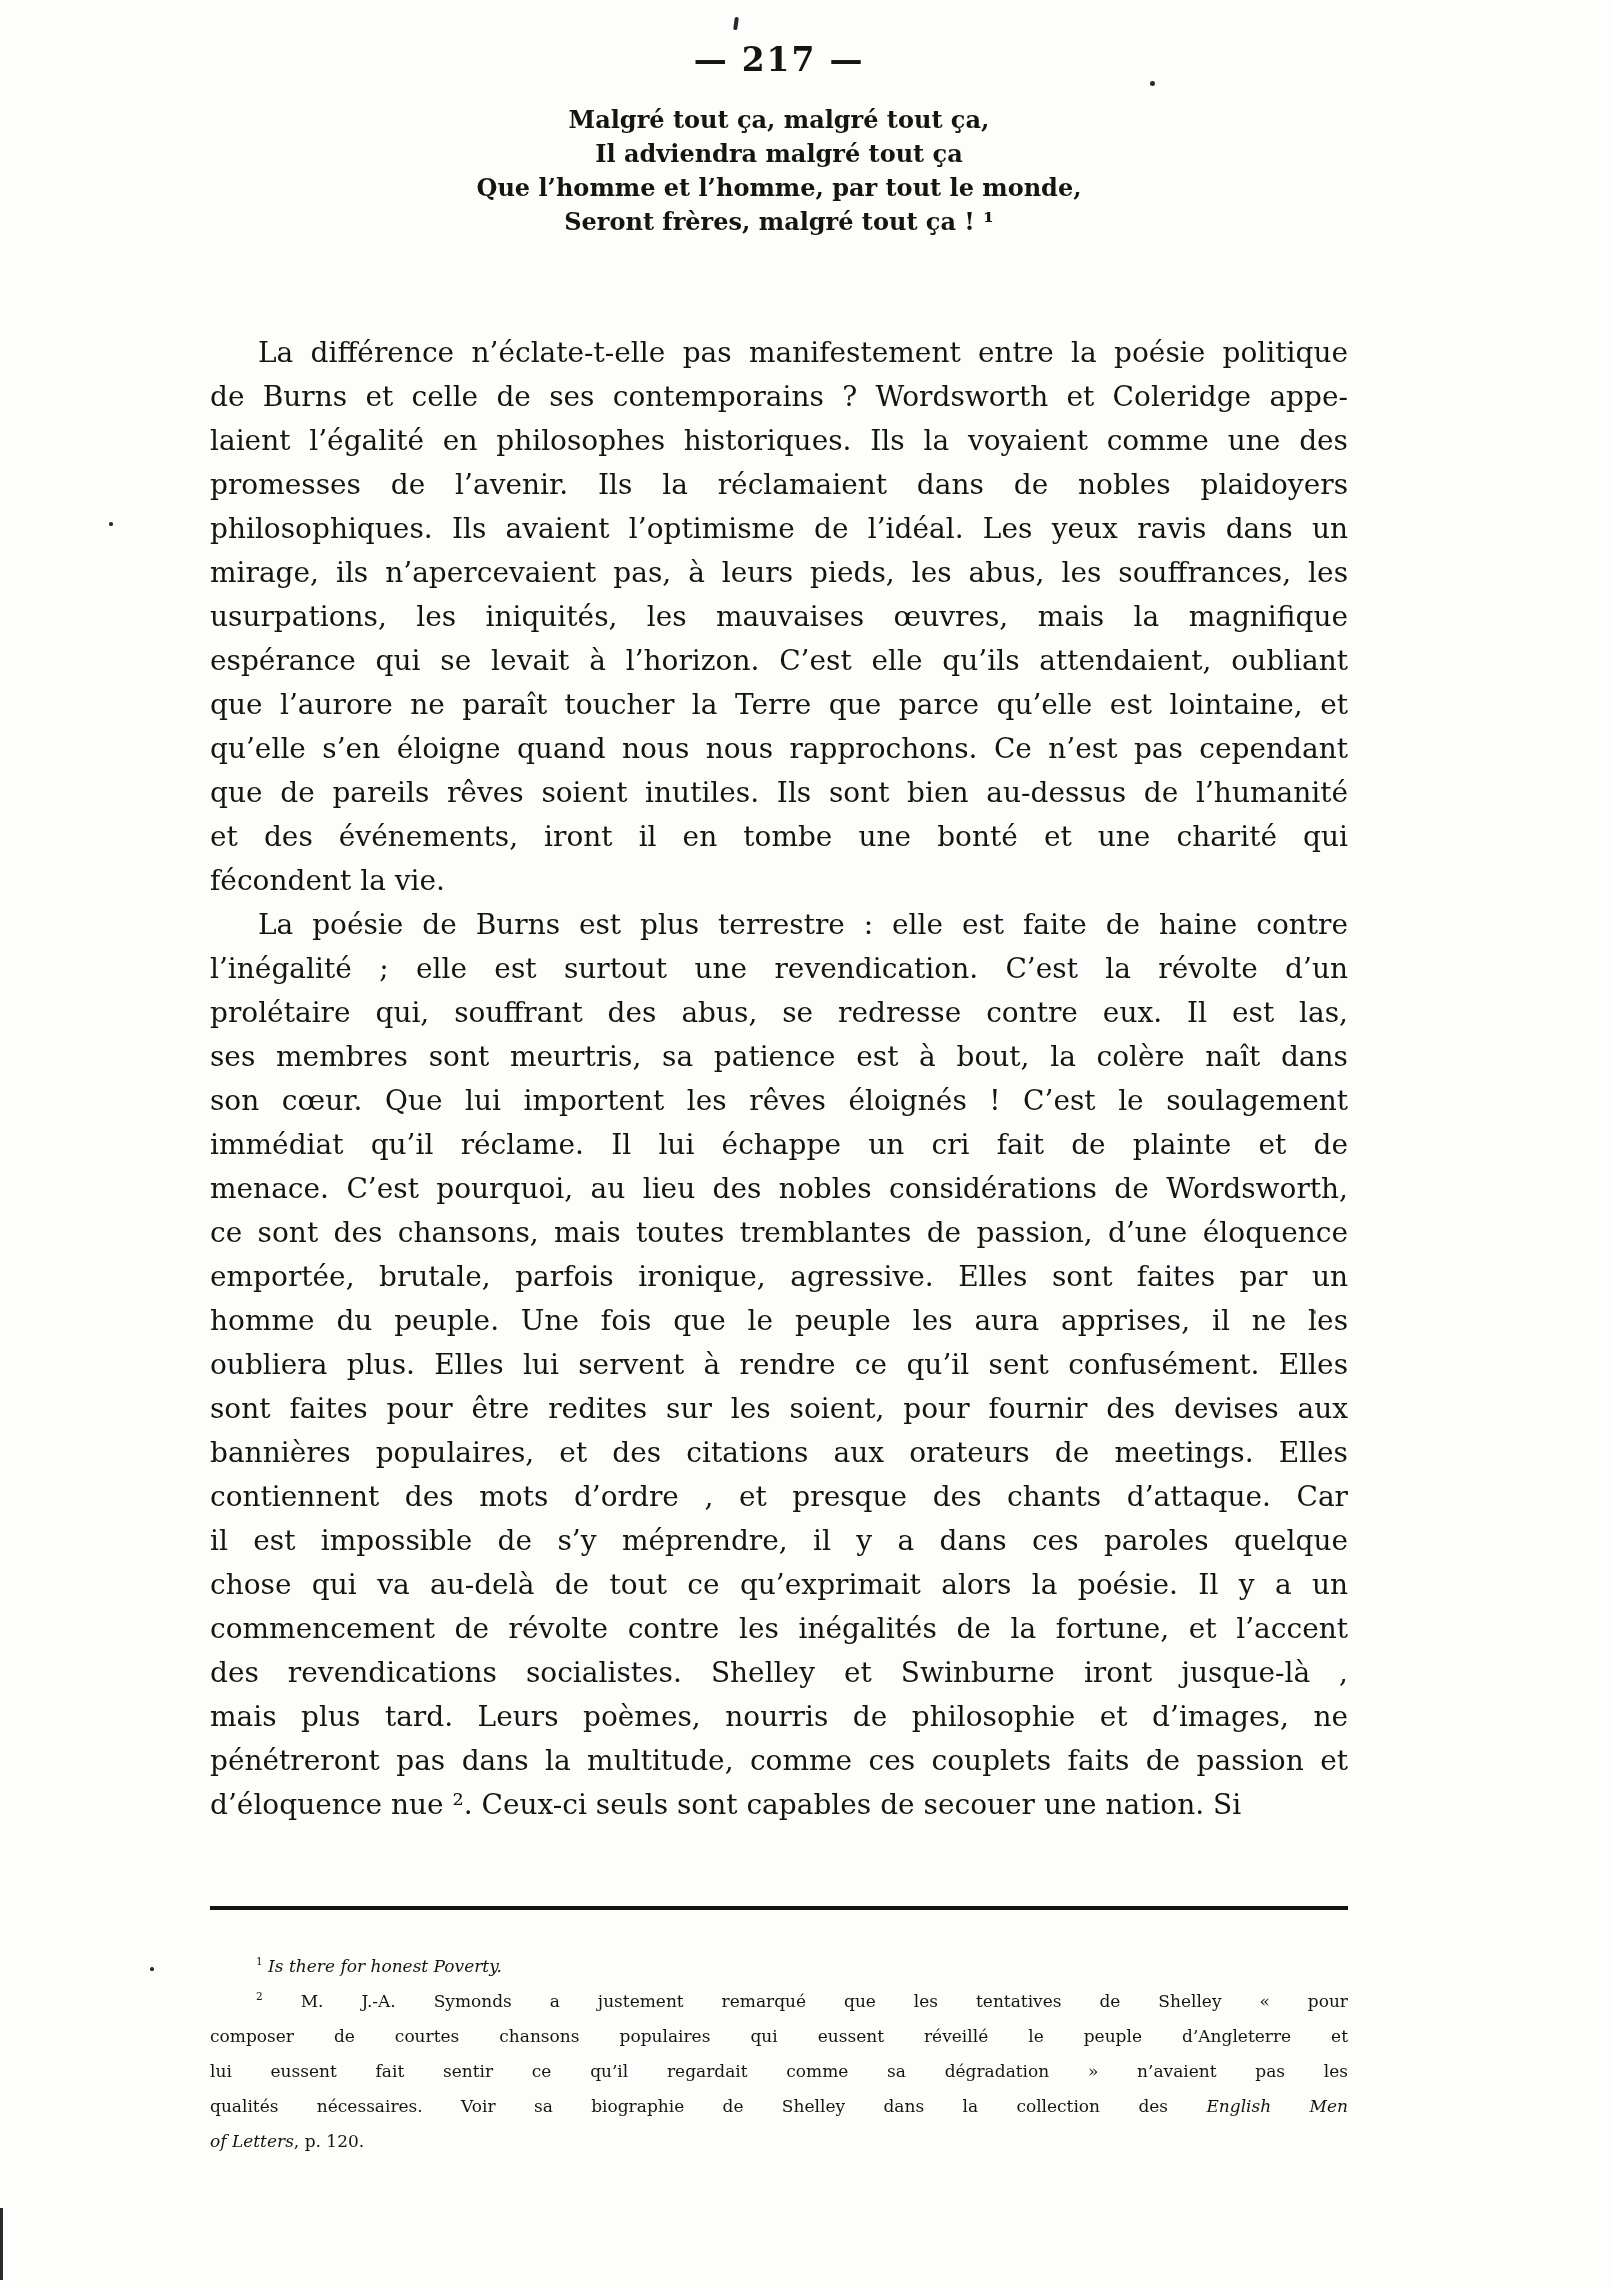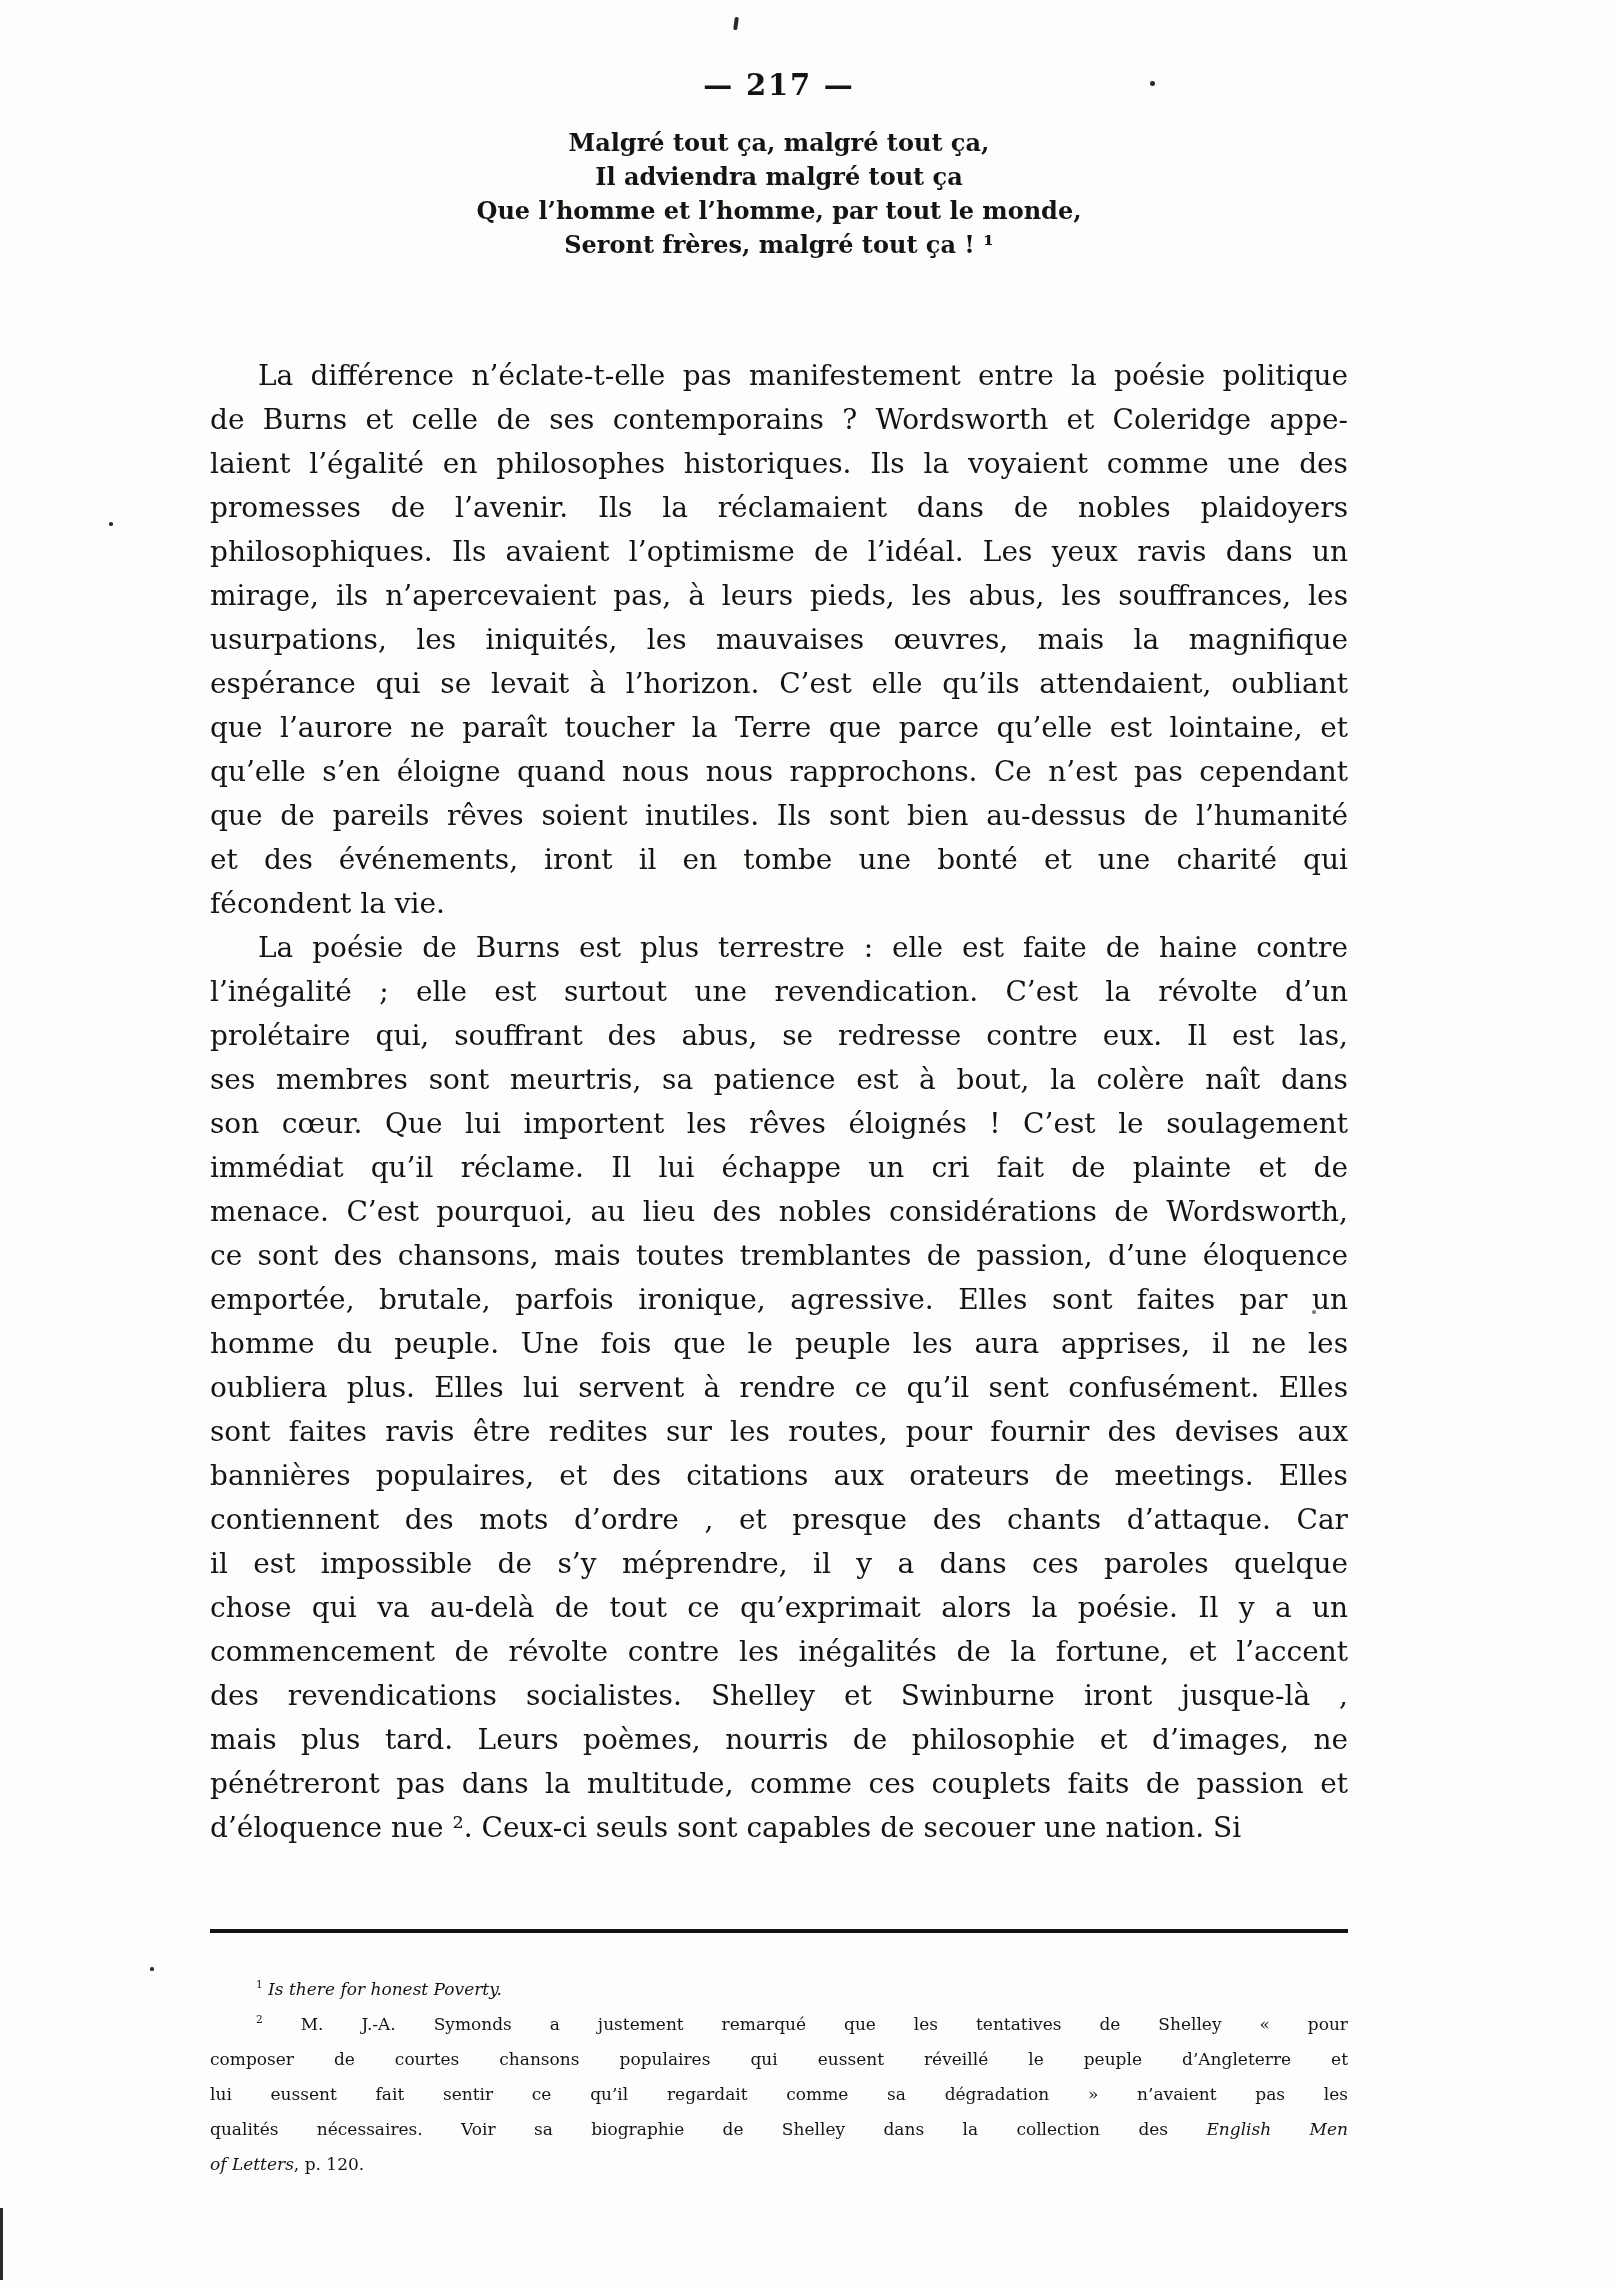--- a/index.html
+++ b/index.html
@@ -12,23 +12,23 @@
     font-family: "DejaVu Serif", "Liberation Serif", serif;
     overflow: hidden;
   }
   .column {
     position: absolute;
     left: 210px;
     top: 0;
     width: 1138px;
   }
   .page-number {
-    margin-top: 68px;
+    margin-top: 40px;
     text-align: center;
-    font-size: 29px;
+    font-size: 33px;
     font-weight: bold;
     letter-spacing: 1.8px;
   }
   .verse {
     margin-top: 24px;
     text-align: center;
     font-size: 24px;
     font-weight: bold;
     line-height: 34px;
   }
@@ -115,21 +115,21 @@
         <div class="body-line">l’inégalité ; elle est surtout une revendication. C’est la révolte d’un</div>
         <div class="body-line">prolétaire qui, souffrant des abus, se redresse contre eux. Il est las,</div>
         <div class="body-line">ses membres sont meurtris, sa patience est à bout, la colère naît dans</div>
         <div class="body-line">son cœur. Que lui importent les rêves éloignés ! C’est le soulagement</div>
         <div class="body-line">immédiat qu’il réclame. Il lui échappe un cri fait de plainte et de</div>
         <div class="body-line">menace. C’est pourquoi, au lieu des nobles considérations de Wordsworth,</div>
         <div class="body-line">ce sont des chansons, mais toutes tremblantes de passion, d’une éloquence</div>
         <div class="body-line">emportée, brutale, parfois ironique, agressive. Elles sont faites par un</div>
         <div class="body-line">homme du peuple. Une fois que le peuple les aura apprises, il ne les</div>
         <div class="body-line">oubliera plus. Elles lui servent à rendre ce qu’il sent confusément. Elles</div>
-        <div class="body-line">sont faites ravis être redites sur les routes, pour fournir des devises aux</div>
+        <div class="body-line">sont faites pour être redites sur les soient, pour fournir des devises aux</div>
         <div class="body-line">bannières populaires, et des citations aux orateurs de meetings. Elles</div>
         <div class="body-line">contiennent des mots d’ordre , et presque des chants d’attaque. Car</div>
         <div class="body-line">il est impossible de s’y méprendre, il y a dans ces paroles quelque</div>
         <div class="body-line">chose qui va au-delà de tout ce qu’exprimait alors la poésie. Il y a un</div>
         <div class="body-line">commencement de révolte contre les inégalités de la fortune, et l’accent</div>
         <div class="body-line">des revendications socialistes. Shelley et Swinburne iront jusque-là ,</div>
         <div class="body-line">mais plus tard. Leurs poèmes, nourris de philosophie et d’images, ne</div>
         <div class="body-line">pénétreront pas dans la multitude, comme ces couplets faits de passion et</div>
         <div class="body-line">d’éloquence nue ². Ceux-ci seuls sont capables de secouer une nation. Si</div>
       </div>

